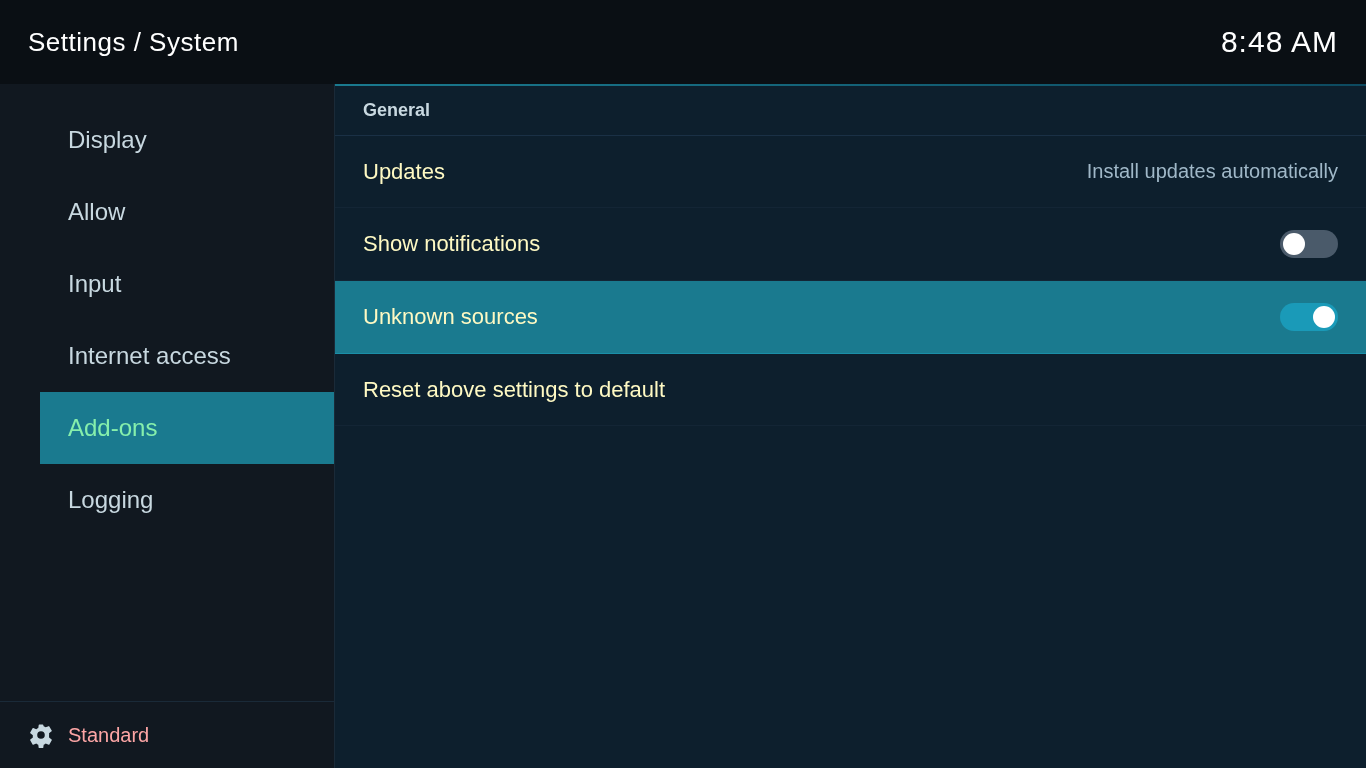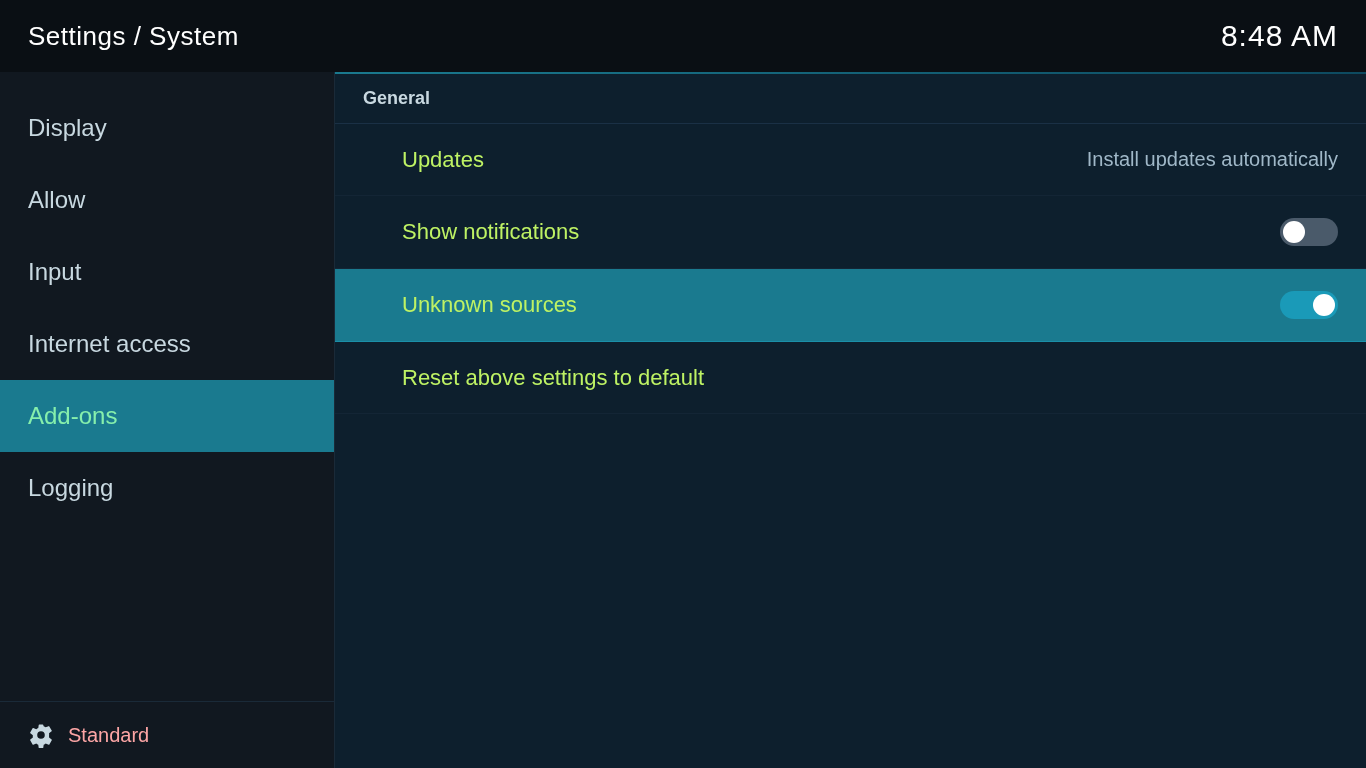--- a/index.html
+++ b/index.html
@@ -14,21 +14,21 @@
       display: flex;
       flex-direction: column;
     }
 
     
     .header {
       display: flex;
       justify-content: space-between;
       align-items: center;
       padding: 0 28px;
-      height: 72px;
+      height: 84px;
       background: #0a0f14;
       flex-shrink: 0;
     }
 
     .header-title {
       font-size: 26px;
       font-weight: 300;
       color: #ffffff;
       letter-spacing: 0.5px;
     }
@@ -53,20 +53,21 @@
       background: #111820;
       display: flex;
       flex-direction: column;
       flex-shrink: 0;
       border-right: 1px solid #1a2a38;
     }
 
     .sidebar-nav {
       flex: 1;
       padding-top: 20px;
+      margin-left: 40px;
     }
 
     .sidebar-item {
       padding: 22px 28px;
       font-size: 24px;
       font-weight: 300;
       color: #c8d8e0;
       cursor: pointer;
       transition: background 0.15s;
     }
@@ -144,22 +145,21 @@
     }
 
     .setting-row.highlighted {
       background: #1a7a8f;
       border-bottom: 1px solid #1a8fa8;
     }
 
     .setting-row-label {
       font-size: 22px;
       font-weight: 300;
-      color: #bef264;
-      margin-left: 39px;
+      color: #fef9c3;
     }
 
     .setting-row-value {
       font-size: 20px;
       font-weight: 300;
       color: #a0b8c8;
     }
 
     
     .toggle {

